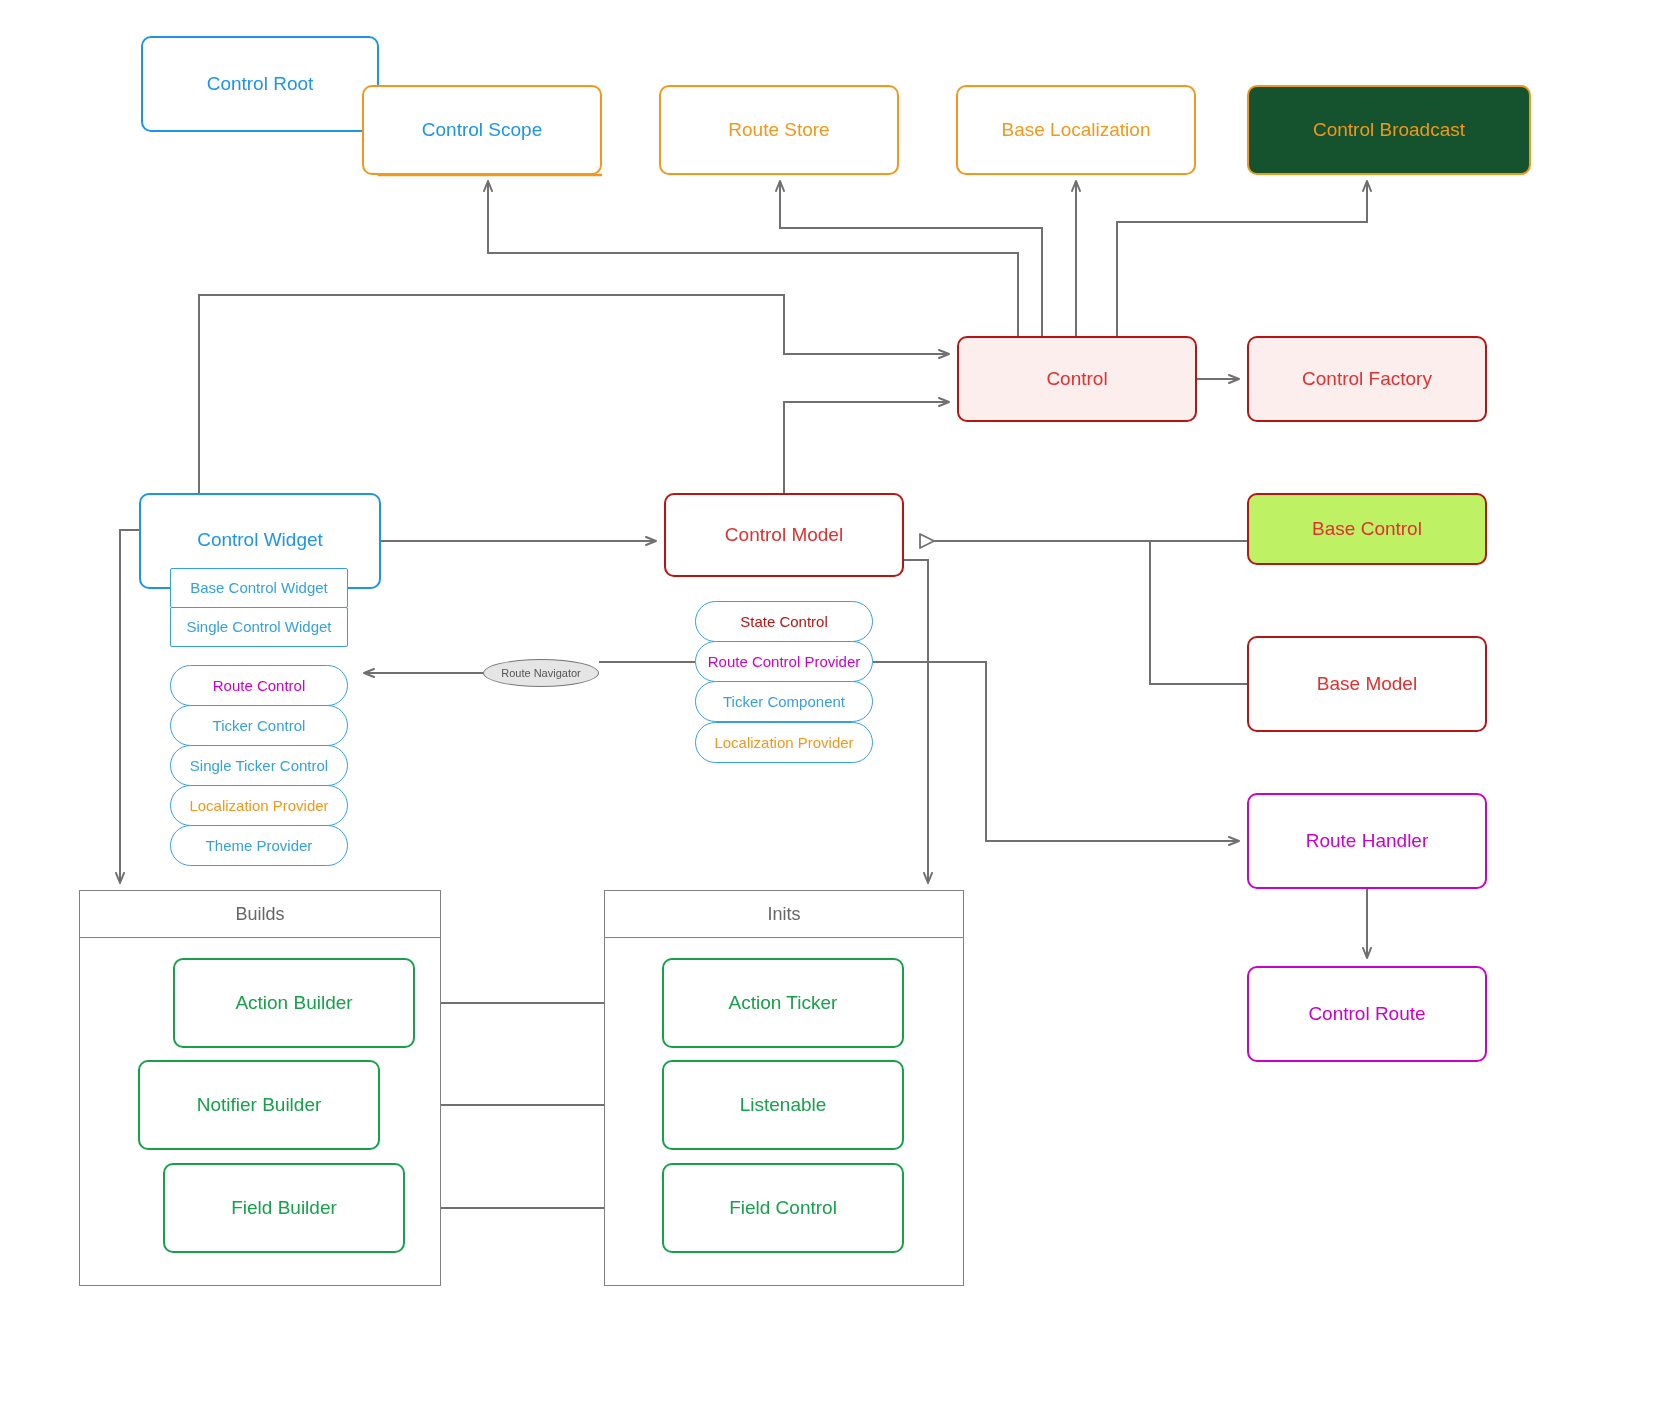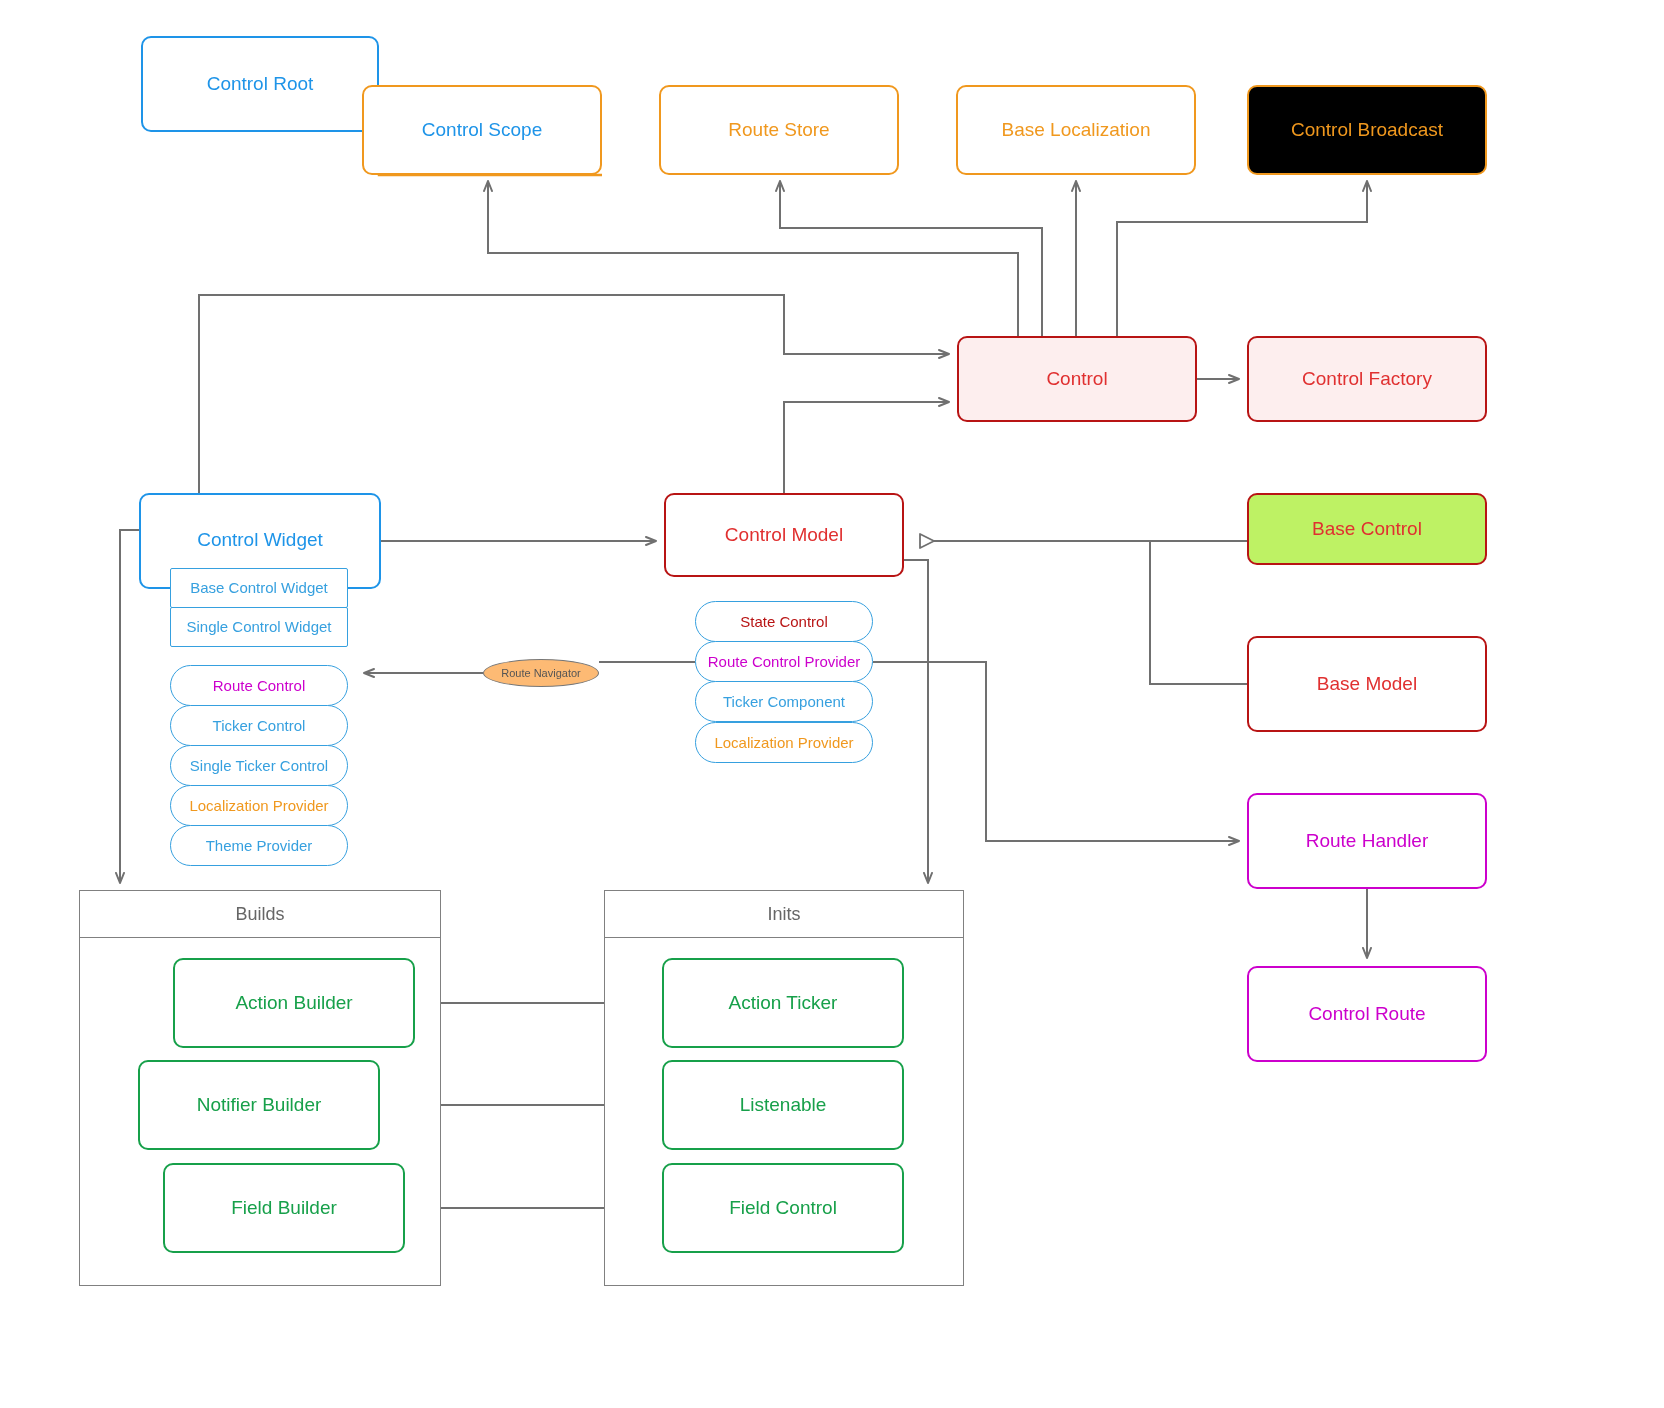--- a/index.html
+++ b/index.html
@@ -76,21 +76,21 @@
     justify-content: center;
     border-bottom: 1.5px solid #808080;
     color: #666666;
     font-size: 18px;
   }
   .ellipse-node {
     position: absolute;
     box-sizing: border-box;
     border: 1.2px solid #777777;
     border-radius: 50%;
-    background: #fdba74;
+    background: #e5e5e5;
     display: flex;
     align-items: center;
     justify-content: center;
     color: #555555;
     font-size: 11px;
   }
 </style>
 </head>
 <body>
 
@@ -164,21 +164,21 @@
   </div>
 
   <div class="node rect-lg" style="left:659px;top:85px;width:240px;height:90px;border-color:#f0981e;color:#f0981e;background:#ffffff;">
     <span class="node-lbl">Route Store</span>
   </div>
 
   <div class="node rect-lg" style="left:956px;top:85px;width:240px;height:90px;border-color:#f0981e;color:#f0981e;background:#ffffff;">
     <span class="node-lbl">Base Localization</span>
   </div>
 
-  <div class="node rect-lg" style="left:1247px;top:85px;width:240px;height:90px;border-color:#f0981e;color:#f0981e;background:#000000;">
+  <div class="node rect-lg" style="left:1247px;top:85px;width:284px;height:90px;border-color:#f0981e;color:#f0981e;background:#14532d;">
     <span class="node-lbl">Control Broadcast</span>
   </div>
 
   <div class="node rect-lg" style="left:957px;top:336px;width:240px;height:86px;border-color:#b81414;color:#e03030;background:#fdeeee;">
     <span class="node-lbl">Control</span>
   </div>
 
   <div class="node rect-lg" style="left:1247px;top:336px;width:240px;height:86px;border-color:#b81414;color:#e03030;background:#fdeeee;">
     <span class="node-lbl">Control Factory</span>
   </div>

